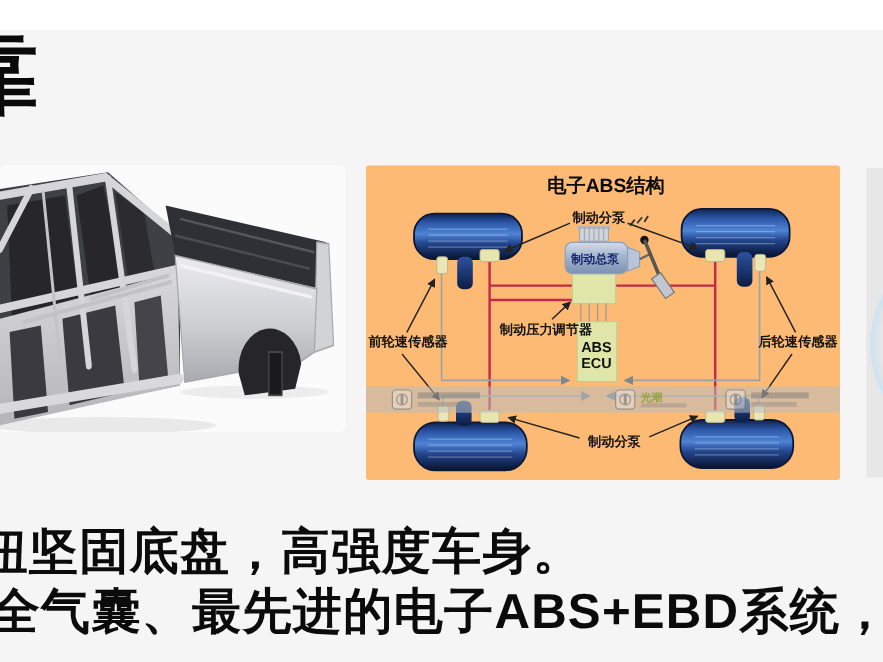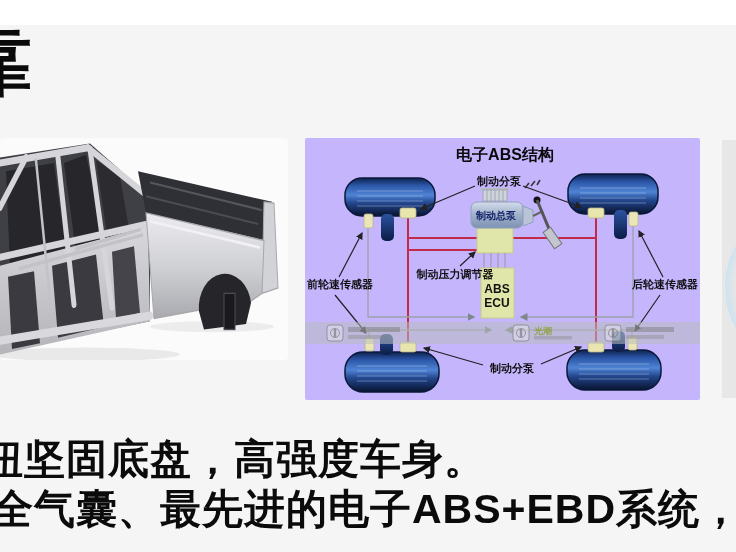--- a/index.html
+++ b/index.html
@@ -13,21 +13,21 @@
   .big-title{
     position:absolute;left:-46px;top:20px;font-size:78px;line-height:1.05;
     font-weight:800;color:#0a0a0a;letter-spacing:0;white-space:nowrap;
   }
   .truck-panel{
     position:absolute;left:0;top:138px;width:288px;height:222px;
     background:#fbfbfc;border-radius:4px;
   }
   .diagram-panel{
     position:absolute;left:305px;top:138px;width:395px;height:262px;
-    background:#c4b5fd;border-radius:2px;
+    background:#fdba74;border-radius:2px;
   }
   .right-partial{
     position:absolute;left:722px;top:140px;width:14px;height:258px;
     background:#e7e7e8;overflow:hidden;
   }
   .right-arc{
     position:absolute;left:3px;top:88px;width:70px;height:112px;
     border:3px solid #cfe4f0;border-radius:50%;
     box-shadow:0 0 6px 2px rgba(190,220,240,.6) inset;
   }

